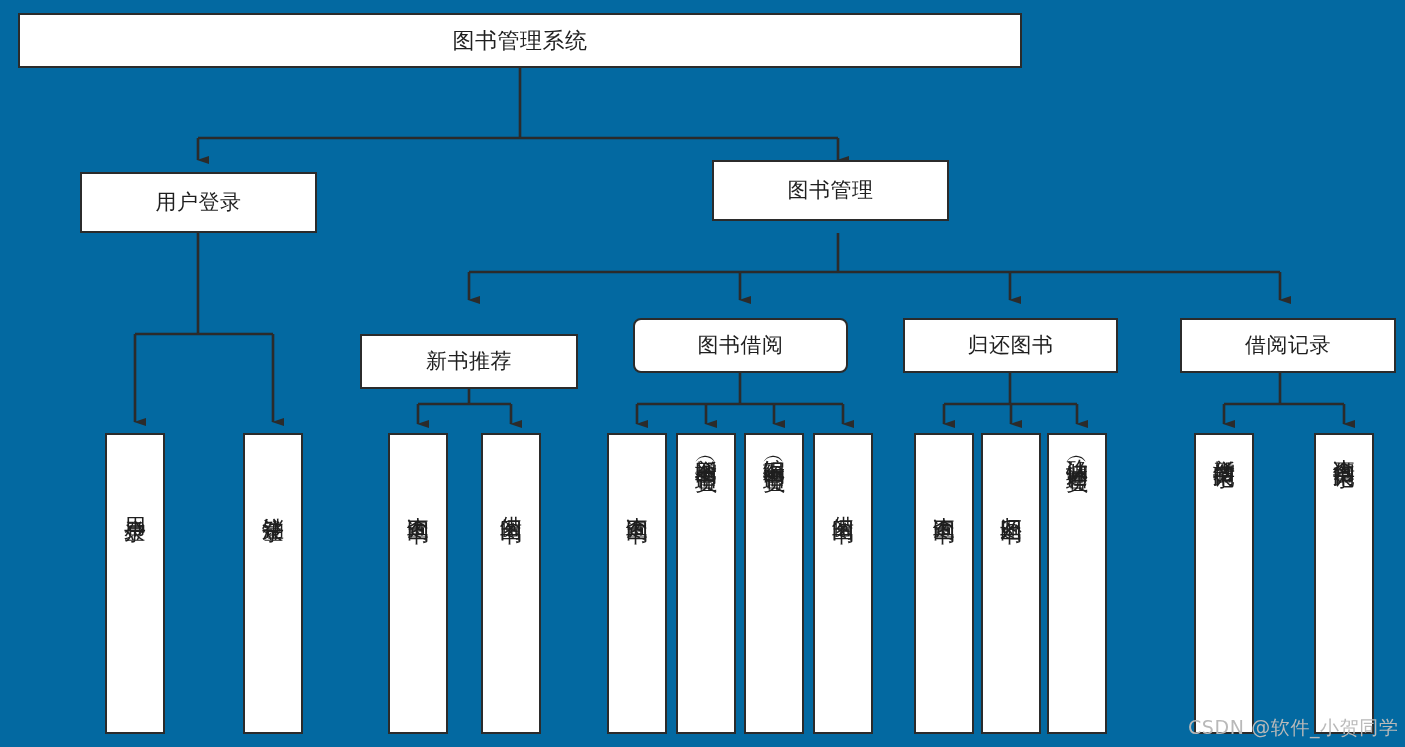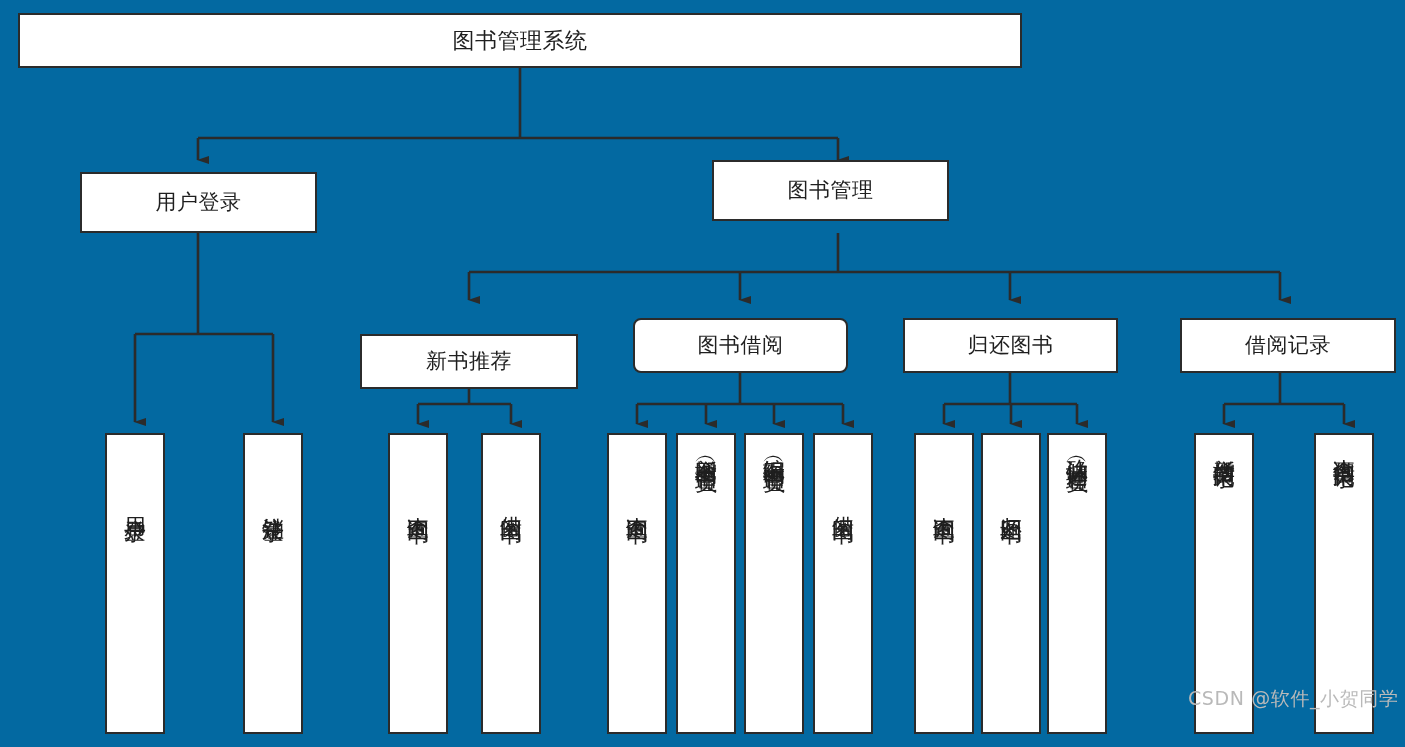--- a/index.html
+++ b/index.html
@@ -196,15 +196,15 @@
   </div>
 
   <div class="node vert" style="left:1194px; top:433px; width:60px; height:301px;">
     <span class="label">新增借阅记录</span>
   </div>
 
   <div class="node vert" style="left:1314px; top:433px; width:60px; height:301px;">
     <span class="label">查询借阅记录</span>
   </div>
 
-  <div class="watermark" style="left:1188px; top:686px;">CSDN @软件_小贺同学</div>
+  <div class="watermark" style="left:1188px; top:715px;">CSDN @软件_小贺同学</div>
 
 </div>
 
 </body></html>

